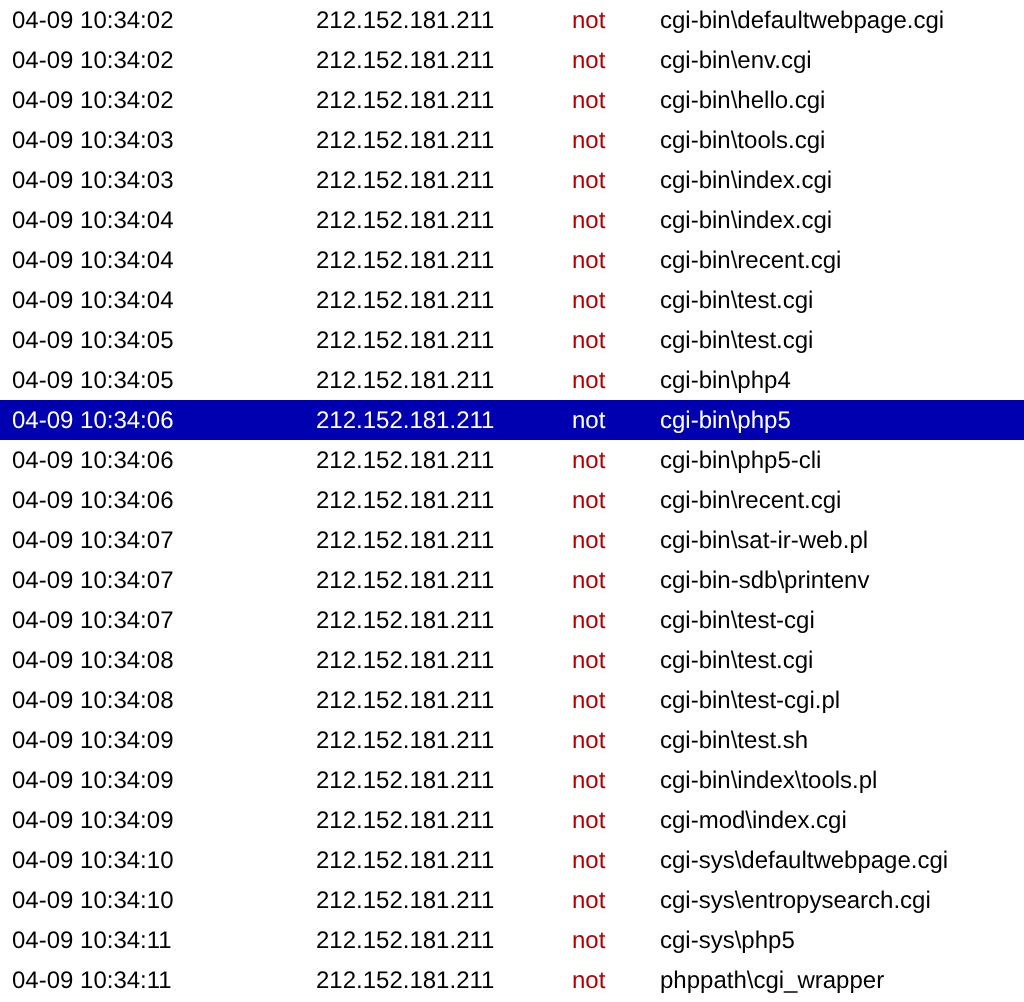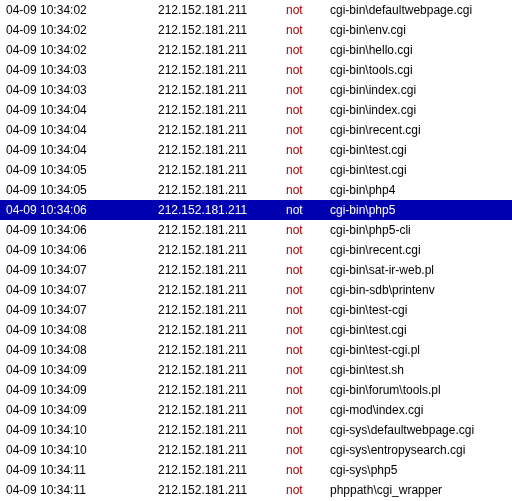--- a/index.html
+++ b/index.html
@@ -145,21 +145,21 @@
       <tr class="">
         <td class="col-ts">04-09 10:34:09</td>
         <td class="col-ip">212.152.181.211</td>
         <td class="col-flag flag-not">not</td>
         <td class="col-path">cgi-bin\test.sh</td>
       </tr>
       <tr class="">
         <td class="col-ts">04-09 10:34:09</td>
         <td class="col-ip">212.152.181.211</td>
         <td class="col-flag flag-not">not</td>
-        <td class="col-path">cgi-bin\forum\tools.pl</td>
+        <td class="col-path">cgi-bin\index\tools.pl</td>
       </tr>
       <tr class="">
         <td class="col-ts">04-09 10:34:09</td>
         <td class="col-ip">212.152.181.211</td>
         <td class="col-flag flag-not">not</td>
         <td class="col-path">cgi-mod\index.cgi</td>
       </tr>
       <tr class="">
         <td class="col-ts">04-09 10:34:10</td>
         <td class="col-ip">212.152.181.211</td>

